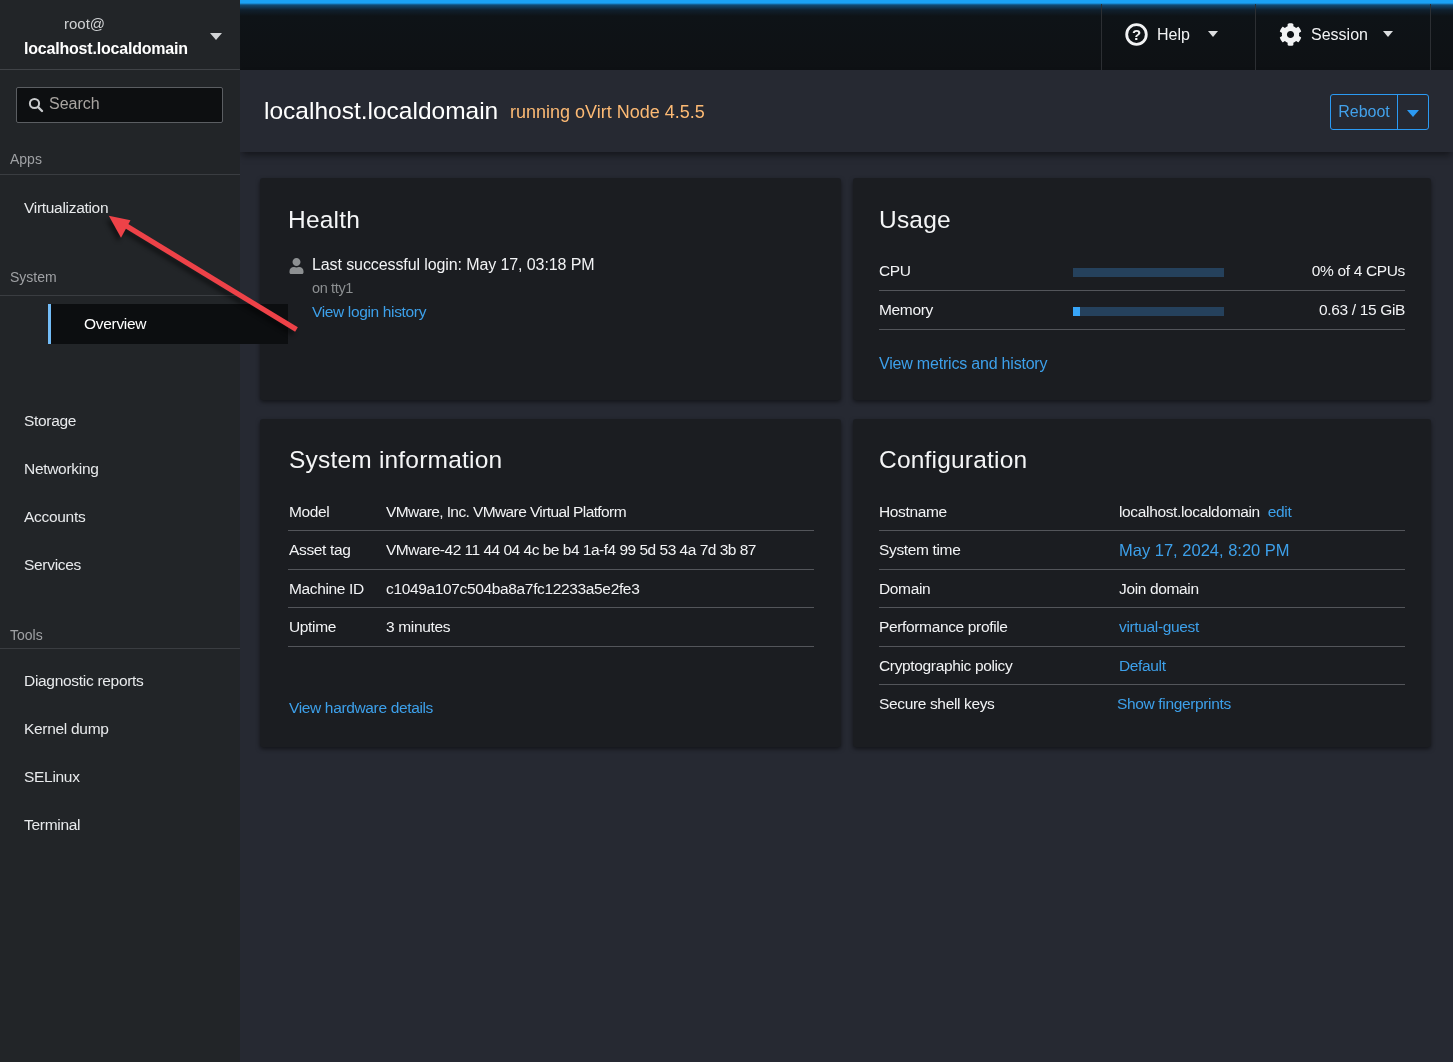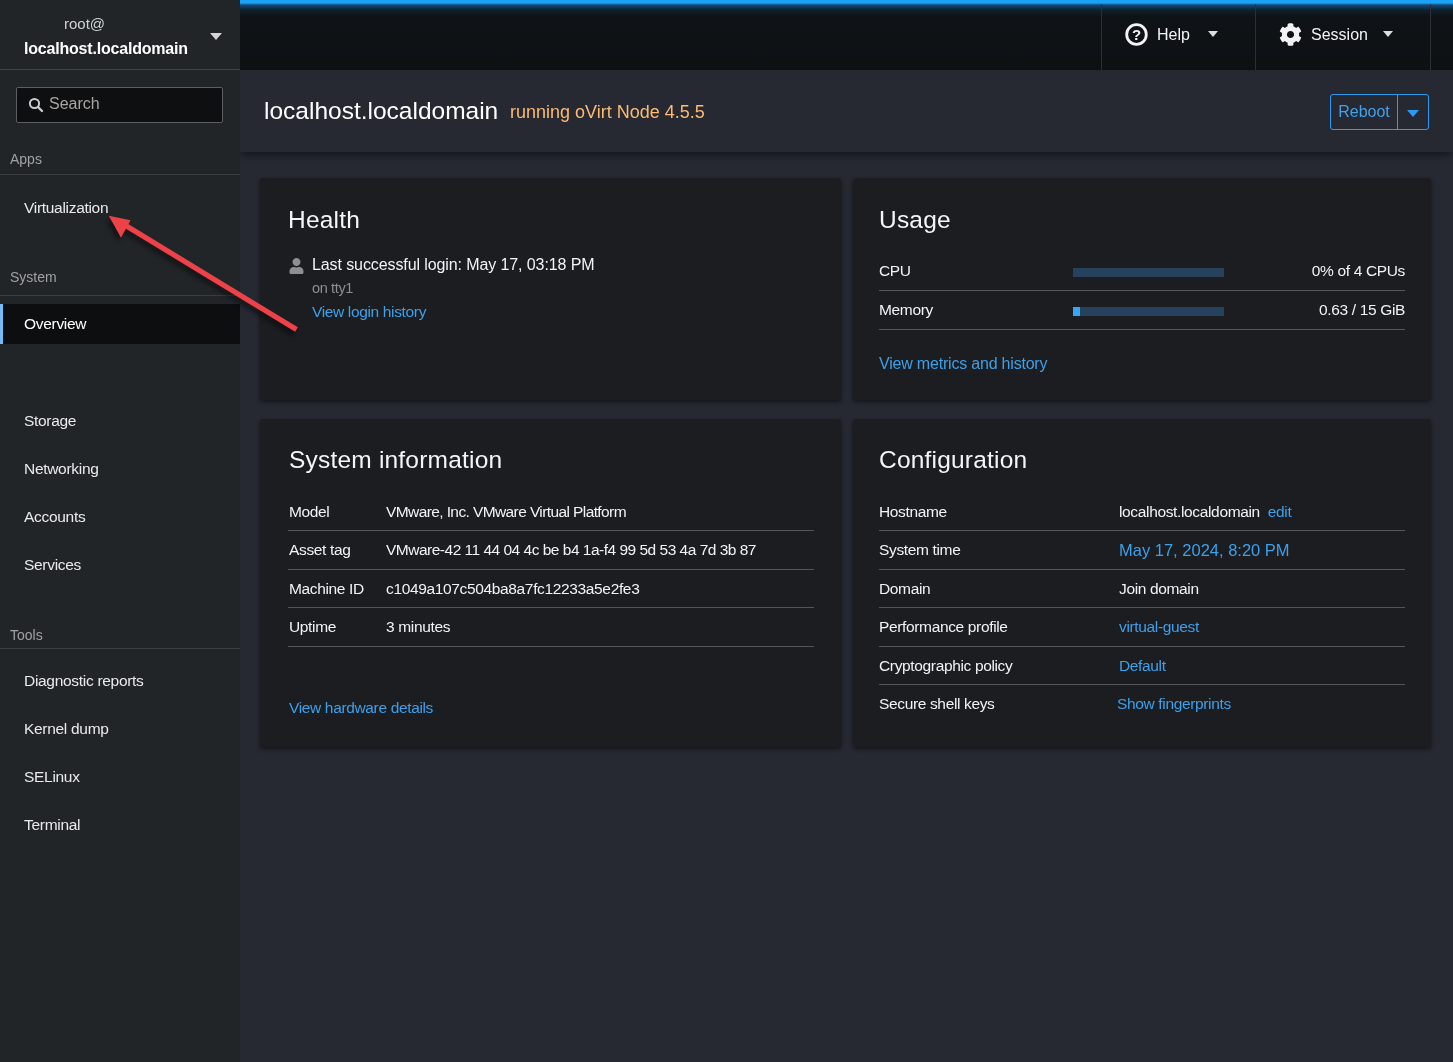--- a/index.html
+++ b/index.html
@@ -18,21 +18,21 @@
     border-left:6px solid transparent; border-right:6px solid transparent;
     border-top:7px solid #d2d4d6; }
   #searchbox { position:absolute; left:16px; top:87px; width:207px; height:36px;
     background:#0d0f11; border:1px solid #5b5e62; border-radius:2px; }
   #searchtxt { position:absolute; left:49px; top:95px; font-size:16px; color:#a9a5a1; }
 
   .navlabel { position:absolute; left:10px; font-size:14px; color:#9fa1a4; }
   .navline { position:absolute; left:0; width:240px; height:1px; background:#3a3d41; }
   .navitem { position:absolute; left:0; width:240px; height:40px; line-height:40px;
     padding-left:24px; font-size:15.5px; letter-spacing:-0.3px; color:#e8eaec; }
-  #nav-overview { background:#0c0e10; border-left:3px solid #73bcf7; padding-left:21px; color:#ffffff; }
+  #nav-overview { background:#0c0e10; border-left:3px solid #73bcf7; padding-left:33px; color:#ffffff;margin-left:48px; }
 
   
   #masthead { position:absolute; left:240px; top:0; right:0; height:70px;
     background:linear-gradient(to bottom, #1ba2f6 0px, #1ba2f6 3px, #114a75 5px,
       #10202e 10px, #0e1317 16px, #0e1114 100%); }
   .mastsep { position:absolute; top:4px; bottom:0; width:1px; background:#2c2f33; }
   .masttext { position:absolute; font-size:16px; color:#f2f3f4; }
   .mastcaret { position:absolute; width:0; height:0;
     border-left:5.5px solid transparent; border-right:5.5px solid transparent;
     border-top:6.5px solid #dcdee0; }

